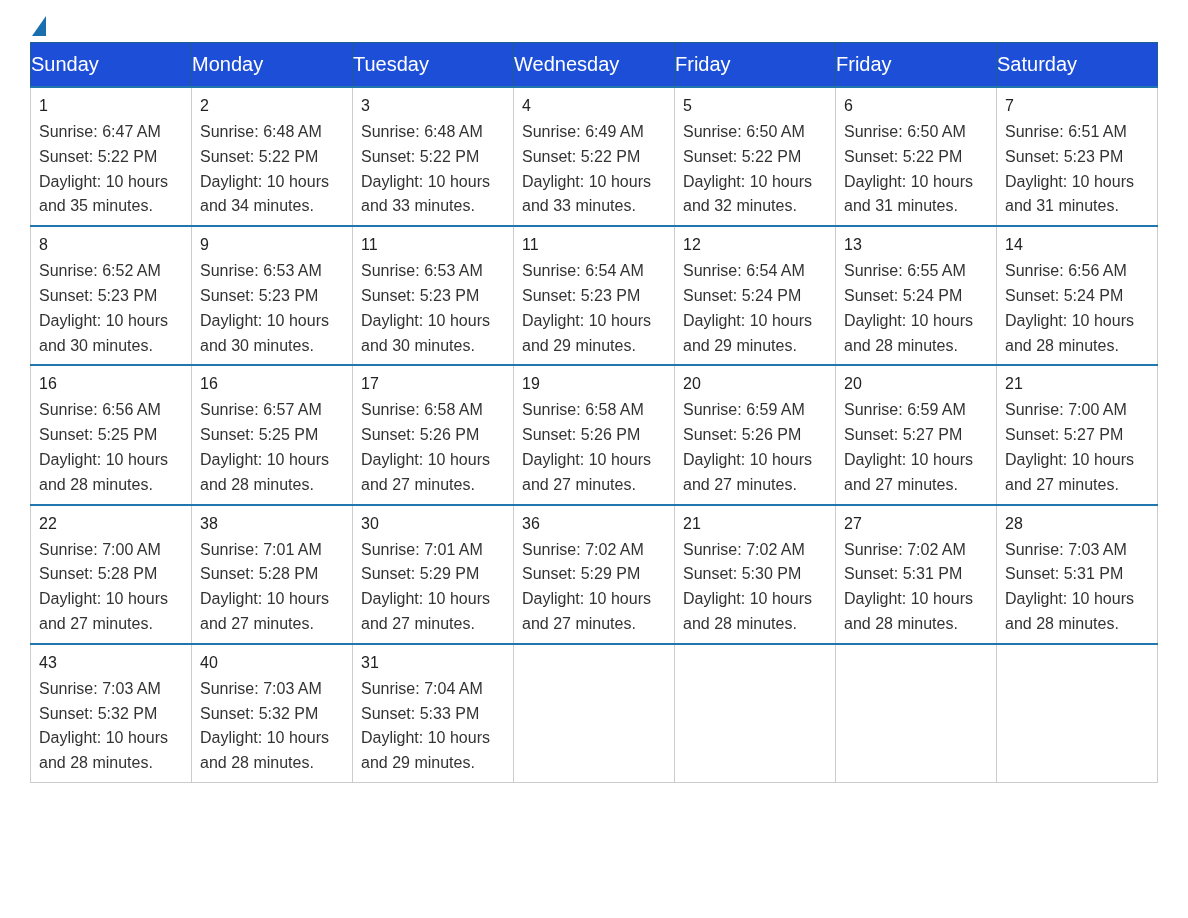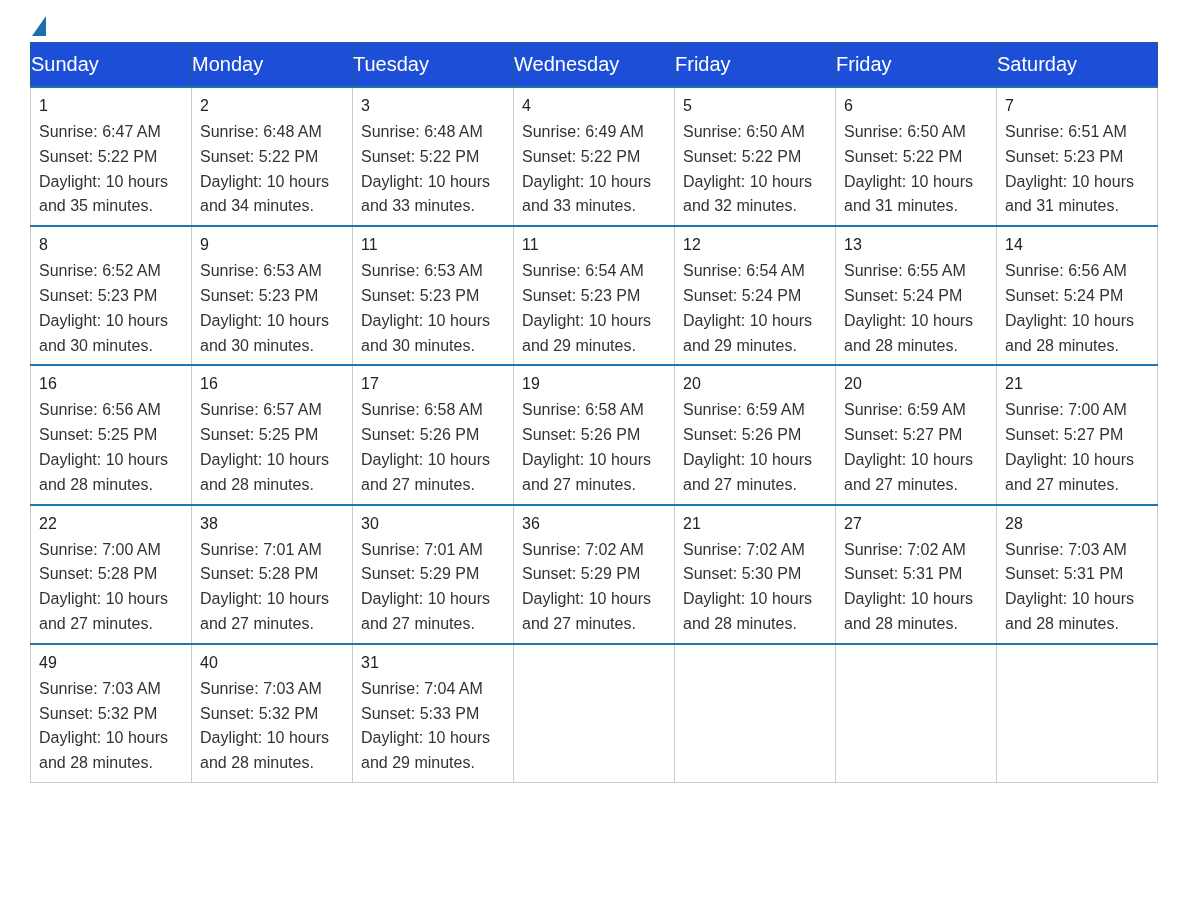--- a/index.html
+++ b/index.html
@@ -252,21 +252,21 @@
         <span class="day-number">27</span>
         <span class="day-info">Sunrise: 7:02 AM<br>Sunset: 5:31 PM<br>Daylight: 10 hours<br>and 28 minutes.</span>
       </td>
         <td>
         <span class="day-number">28</span>
         <span class="day-info">Sunrise: 7:03 AM<br>Sunset: 5:31 PM<br>Daylight: 10 hours<br>and 28 minutes.</span>
       </td>
       </tr>
       <tr>
         <td>
-        <span class="day-number">49</span>
+        <span class="day-number">43</span>
         <span class="day-info">Sunrise: 7:03 AM<br>Sunset: 5:32 PM<br>Daylight: 10 hours<br>and 28 minutes.</span>
       </td>
         <td>
         <span class="day-number">40</span>
         <span class="day-info">Sunrise: 7:03 AM<br>Sunset: 5:32 PM<br>Daylight: 10 hours<br>and 28 minutes.</span>
       </td>
         <td>
         <span class="day-number">31</span>
         <span class="day-info">Sunrise: 7:04 AM<br>Sunset: 5:33 PM<br>Daylight: 10 hours<br>and 29 minutes.</span>
       </td>

